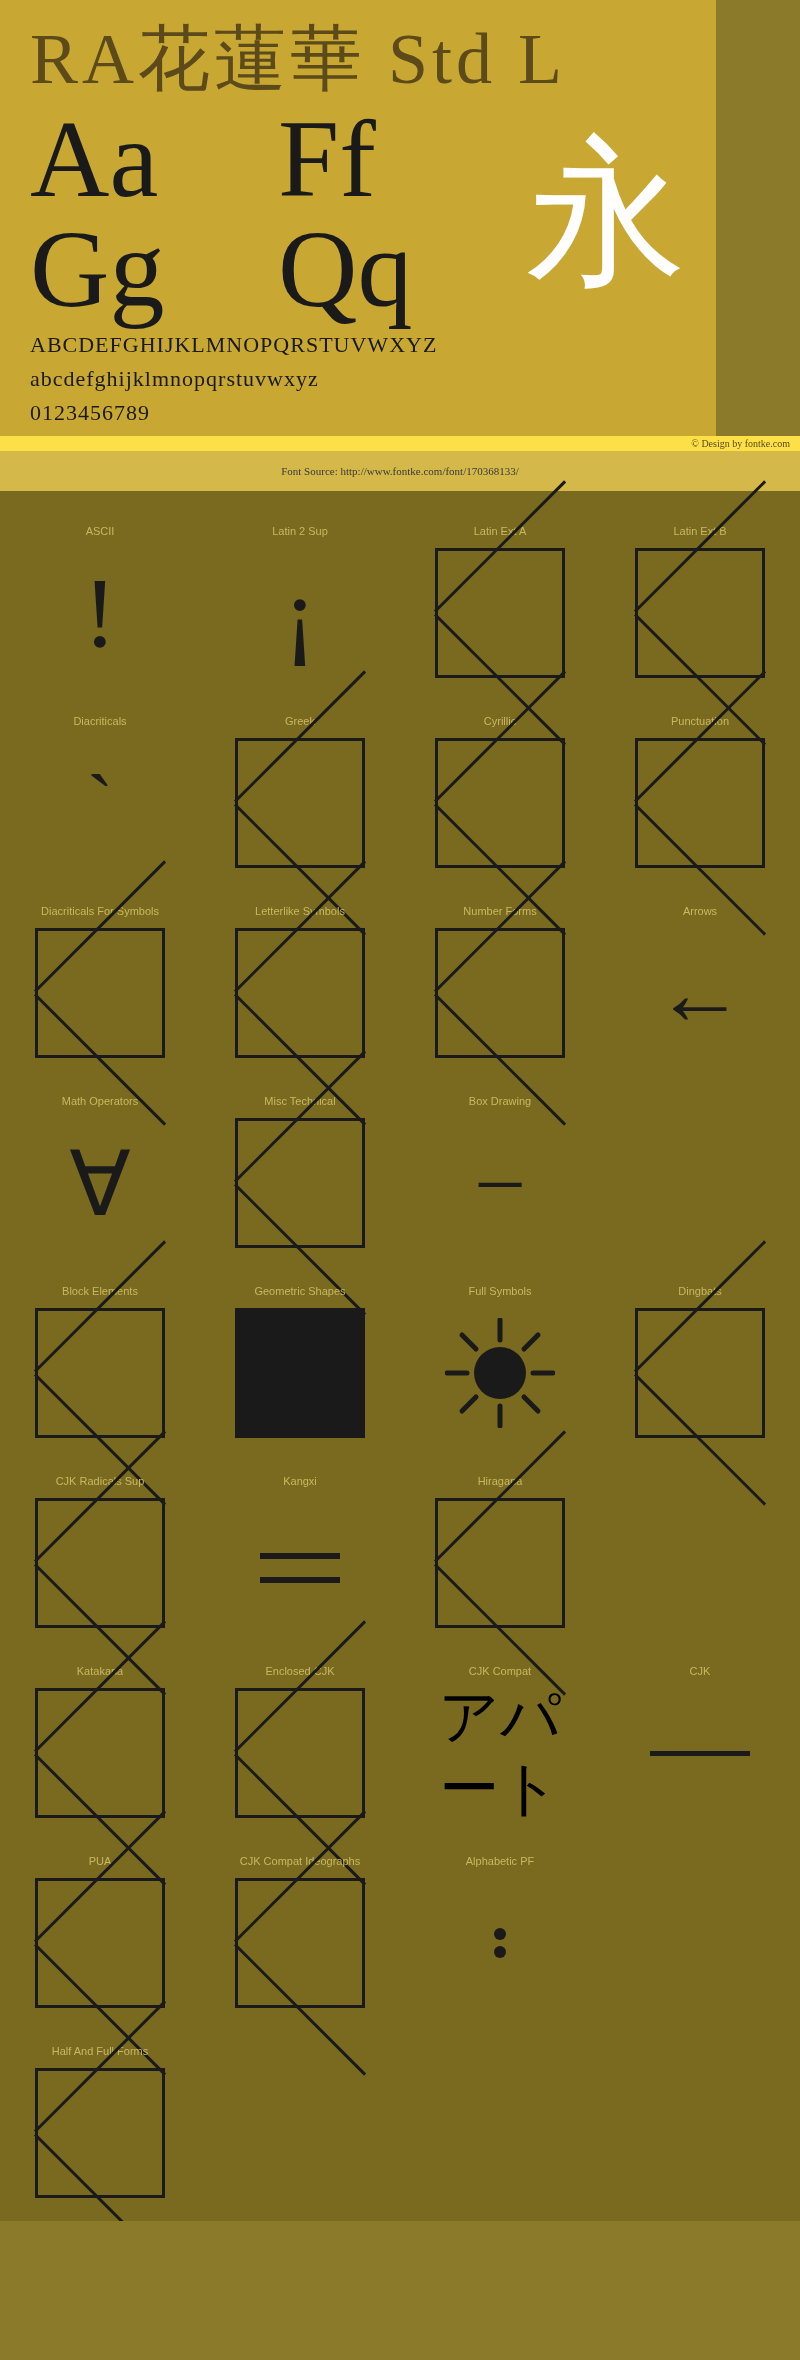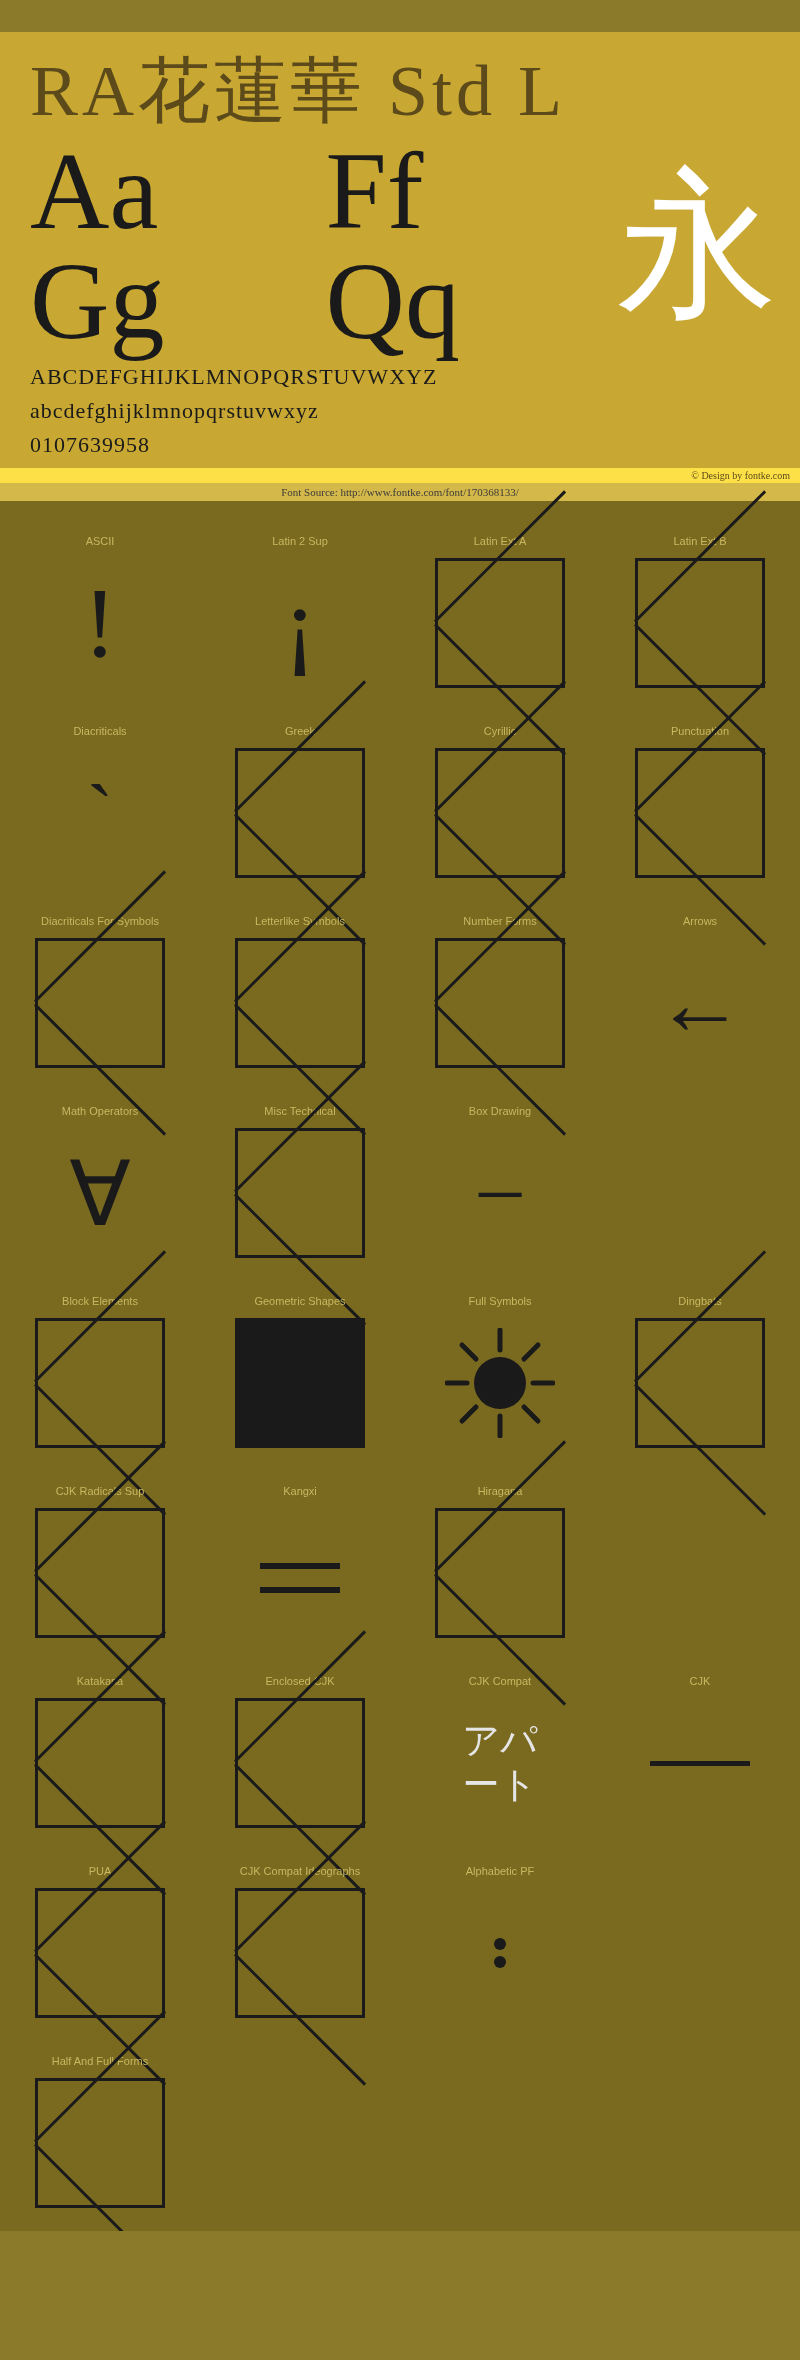--- a/index.html
+++ b/index.html
@@ -5,23 +5,22 @@
     * { margin: 0; padding: 0; box-sizing: border-box; }
     body {
       width: 800px;
       background: #8B7A2A;
       font-family: serif;
     }
 
     
     .header-section {
       background: #C8A832;
-      width: 800px;
-      padding: 20px 23px 10px 30px;
-      margin-top: 32px;
+      width: 716px;
+      padding: 20px 30px 10px 30px;
     }
     .font-title {
       font-size: 72px;
       color: #5C4A1A;
       font-family: serif;
       letter-spacing: 4px;
       line-height: 1.1;
     }
     .font-samples-row {
       display: flex;
@@ -51,21 +50,21 @@
     .copyright-bar {
       background: #fde047;
       text-align: right;
       padding: 2px 10px;
       font-size: 10px;
       color: #5C4A1A;
     }
     .source-bar {
       background: #D4B84A;
       text-align: center;
-      padding: 3px 10px;
+      padding: 14px 10px;
       font-size: 11px;
       color: #3A3A3A;
     }
 
     
     .grid-section {
       background: #7A6A20;
       width: 800px;
       padding: 10px 0;
     }
@@ -175,22 +174,22 @@
       width: 110px;
       height: 110px;
     }
     .glyph-dash-single {
       width: 80px;
       height: 6px;
       background: #1A1A1A;
       margin-top: 10px;
     }
     .glyph-apart {
-      font-size: 37px;
-      color: #e5e5e5;
+      font-size: 60px;
+      color: #000000;
       font-family: serif;
       line-height: 1.2;
       text-align: center;
     }
     .glyph-cjk-long-dash {
       width: 100px;
       height: 5px;
       background: #1A1A1A;
     }
     .glyph-dot {
@@ -217,21 +216,21 @@
       <span class="font-sample-large">Gg</span>
     </div>
     <div style="margin-left:20px;">
       <span class="font-sample-large">Ff</span>
       <span class="font-sample-large">Qq</span>
     </div>
     <span class="kanji-large">永</span>
   </div>
   <div class="alphabet-row">ABCDEFGHIJKLMNOPQRSTUVWXYZ</div>
   <div class="alphabet-row">abcdefghijklmnopqrstuvwxyz</div>
-  <div class="alphabet-row">0107639958</div>
+  <div class="alphabet-row">0123456789</div>
 </div>
 <div class="copyright-bar">© Design by fontke.com</div>
 <div class="source-bar">Font Source: http://www.fontke.com/font/170368133/</div>
 
 <div class="grid-section">
 
   <div class="grid-row">
     <div class="grid-cell">
       <span class="cell-label">ASCII</span>
       <div class="cell-content">

